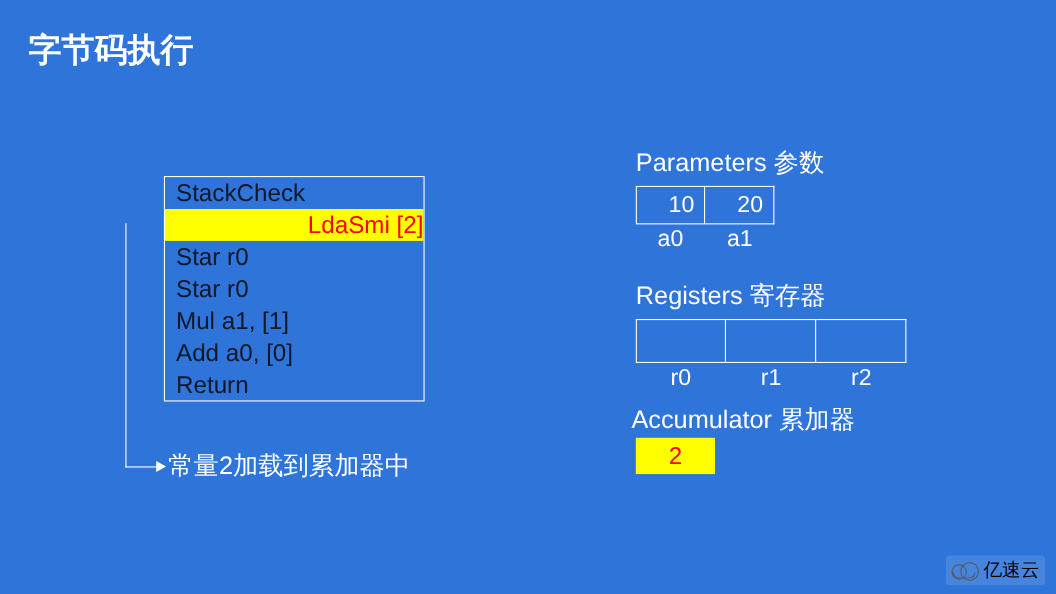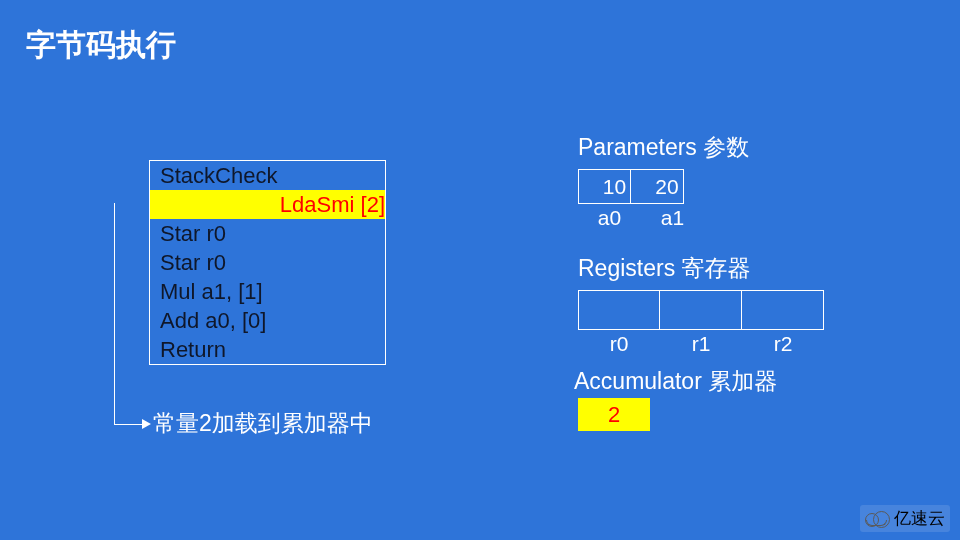--- a/index.html
+++ b/index.html
@@ -58,21 +58,21 @@
     position: absolute;
     top: 408px;
     left: 153px;
     font-size: 23px;
   }
   
   .right .section-title { font-size: 23px; margin-bottom: 6px; }
   .params { position:absolute; top:132px; left:578px; }
   .params-boxes { display:flex; }
   .params-boxes .cell {
-    width:53px; height:35px; border:1.5px solid #fff;
+    width:63px; height:35px; border:1.5px solid #fff;
     display:flex; align-items:center; justify-content:center;
     font-size:21px;
     padding-left:20px;
   }
   .params-boxes .cell + .cell { border-left:none; }
   .params-labels { display:flex; margin-top:2px; }
   .params-labels .lab { width:63px; text-align:center; font-size:21px; }
 
   .regs { position:absolute; top:253px; left:578px; }
   .reg-boxes { display:flex; }

